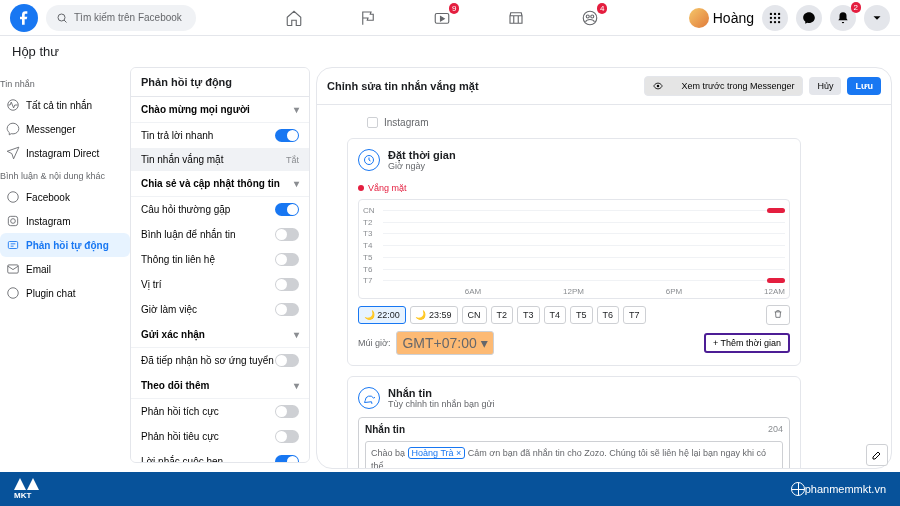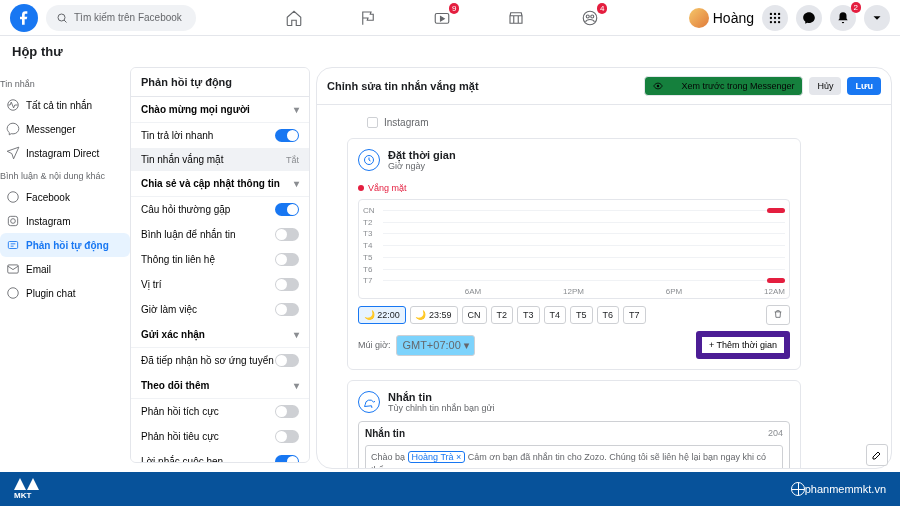--- a/index.html
+++ b/index.html
@@ -11,21 +11,21 @@
 .search{flex:0 0 150px;height:26px;background:#f0f2f5;border-radius:18px;display:flex;align-items:center;padding:0 10px;gap:6px;color:#65676b;font-size:10px}
 .center-nav{flex:1;display:flex;justify-content:center;gap:50px}
 .center-nav .nav-icon{width:24px;height:24px;display:flex;align-items:center;justify-content:center;position:relative;color:#65676b}
 .center-nav svg{width:18px;height:18px;stroke:#65676b;fill:none;stroke-width:1.5}
 .nav-badge{position:absolute;top:-3px;right:-5px;background:#e41e3f;color:#fff;border-radius:8px;font-size:8px;padding:1px 3px;min-width:10px;text-align:center}
 .right-nav{display:flex;align-items:center;gap:8px}
 .chip{display:flex;align-items:center;gap:4px;font-size:14px;color:#050505}
 .avatar{width:20px;height:20px;border-radius:50%;background:linear-gradient(135deg,#f6c76a,#e07a3a)}
 .circ{width:26px;height:26px;border-radius:50%;background:#e4e6eb;display:flex;align-items:center;justify-content:center;position:relative}
 .circ svg{width:14px;height:14px;fill:#050505}
-.page-title{padding:8px 12px;font-size:13px;font-weight:700}
+.page-title{padding:8px 12px;font-size:13px;font-weight:400}
 .main{display:flex;height:calc(100% - 36px - 34px - 34px)}
 .sidebar{width:130px;padding:6px 0;font-size:10px}
 .side-head{color:#65676b;font-size:9px;margin:6px 0 4px}
 .side-item{display:flex;align-items:center;gap:6px;padding:5px 6px;border-radius:6px;color:#050505}
 .side-item svg{width:14px;height:14px;stroke:#65676b;fill:none;stroke-width:1.5}
 .side-item.active{background:#e7f3ff;color:#1877f2;font-weight:600}
 .side-item.active svg{stroke:#1877f2}
 .col2{width:180px;background:#fff;border:1px solid #e4e6eb;border-radius:6px;margin:0 6px 6px 0;overflow-y:auto}
 .col2-title{padding:8px 10px;font-size:11px;font-weight:600;border-bottom:1px solid #e4e6eb}
 .section{padding:7px 10px;font-size:10px;font-weight:600;color:#050505;border-bottom:1px solid #f0f2f5;display:flex;justify-content:space-between;align-items:center}
@@ -36,21 +36,21 @@
 .toggle{width:24px;height:13px;border-radius:7px;position:relative}
 .toggle::after{content:'';position:absolute;width:11px;height:11px;border-radius:50%;background:#fff;top:1px}
 .toggle.on{background:#1877f2}.toggle.on::after{right:1px}
 .toggle.off{background:#ced0d4}.toggle.off::after{left:1px}
 .content{flex:1;background:#fff;border:1px solid #e4e6eb;border-radius:16px;margin-right:8px;display:flex;flex-direction:column;overflow:hidden}
 .content-head{display:flex;align-items:center;justify-content:space-between;padding:8px 10px;border-bottom:1px solid #e4e6eb}
 .content-head h3{font-size:11px;font-weight:700}
 .actions{display:flex;gap:6px;align-items:center}
 .btn{padding:4px 8px;border-radius:4px;font-size:9px;border:none;background:#e4e6eb;color:#050505}
 .btn.primary{background:#1877f2;color:#fff;font-weight:700}
-.btn.preview{background:#15803d;border:1px solid #e4e6eb;display:flex;align-items:center;gap:19px}
+.btn.preview{background:#e5e5e5;border:1px solid #e4e6eb;display:flex;align-items:center;gap:19px}
 .body{flex:1;overflow-y:auto;padding:8px 90px 8px 30px}
 .ig-row{display:flex;align-items:center;gap:6px;padding:4px 0 10px 20px;font-size:10px;color:#65676b}
 .ig-row .cb{width:11px;height:11px;border:1px solid #ced0d4;border-radius:2px}
 .card{border:1px solid #e4e6eb;border-radius:6px;padding:10px;margin-bottom:10px}
 .card-head{display:flex;gap:8px;align-items:flex-start;margin-bottom:8px}
 .icon-circ{width:22px;height:22px;border-radius:50%;border:1.5px solid #1877f2;display:flex;align-items:center;justify-content:center;flex-shrink:0}
 .icon-circ svg{width:12px;height:12px;stroke:#1877f2;fill:none;stroke-width:2}
 .card-title{font-size:11px;font-weight:700}
 .card-sub{font-size:9px;color:#65676b}
 .away-pill{display:inline-flex;align-items:center;gap:4px;font-size:9px;color:#e41e3f;margin:4px 0 6px}
@@ -59,22 +59,22 @@
 .schedule .row{position:absolute;left:24px;right:4px;height:1px;background:#f0f2f5}
 .schedule .lbl{position:absolute;left:4px;font-size:8px;color:#8a8d91;transform:translateY(-50%)}
 .schedule .bar{position:absolute;right:4px;height:5px;background:#e41e3f;border-radius:3px;width:18px}
 .schedule .xlabels{position:absolute;bottom:2px;left:24px;right:4px;display:flex;justify-content:space-between;font-size:8px;color:#8a8d91}
 .time-row{display:flex;gap:4px;align-items:center;margin-bottom:6px}
 .tbox{border:1px solid #ced0d4;border-radius:3px;padding:3px 5px;font-size:9px;display:flex;align-items:center;gap:2px;background:#fff}
 .tbox.sel{background:#e7f3ff;border-color:#1877f2}
 .daybox{border:1px solid #ced0d4;border-radius:3px;padding:3px 5px;font-size:9px;background:#fff}
 .trash{margin-left:auto;border:1px solid #ced0d4;border-radius:3px;padding:3px 6px}
 .tz-row{display:flex;justify-content:space-between;align-items:center;font-size:9px;color:#65676b}
-.tz-sel{border:1px solid #ced0d4;border-radius:3px;padding:3px 5px;font-size:11px;background:#7dd3fc}
-.add-time{border:6px solid #4c1d95;border-radius:3px;padding:3px 7px;font-size:9px;background:#fff}
+.tz-sel{border:1px solid #ced0d4;border-radius:3px;padding:3px 5px;font-size:14px;background:#fdba74}
+.add-time{border:2px solid #4c1d95;border-radius:3px;padding:3px 7px;font-size:9px;background:#fff}
 .msg-box{border:1px solid #ced0d4;border-radius:4px;padding:6px}
 .msg-head{display:flex;justify-content:space-between;font-size:10px;font-weight:600;margin-bottom:6px}
 .msg-count{color:#8a8d91;font-weight:400;font-size:9px}
 .msg-body{border:1px solid #ced0d4;border-radius:3px;padding:5px;font-size:9px;color:#65676b;line-height:1.4}
 .tag{border:1px solid #1877f2;color:#1877f2;border-radius:3px;padding:0 3px;font-size:9px}
 .footer{position:absolute;bottom:0;left:0;right:0;height:34px;background:#07529a;color:#fff;display:flex;align-items:center;padding:0 14px;gap:10px;font-size:12px}
 .footer .logo{display:flex;align-items:center;gap:2px}
 .footer .logo-shape{display:flex;gap:1px}
 .footer .tri{width:0;height:0;border-left:6px solid transparent;border-right:6px solid transparent;border-bottom:12px solid #fff}
 .footer .logo-txt{font-size:8px;font-weight:700;margin-top:1px}

